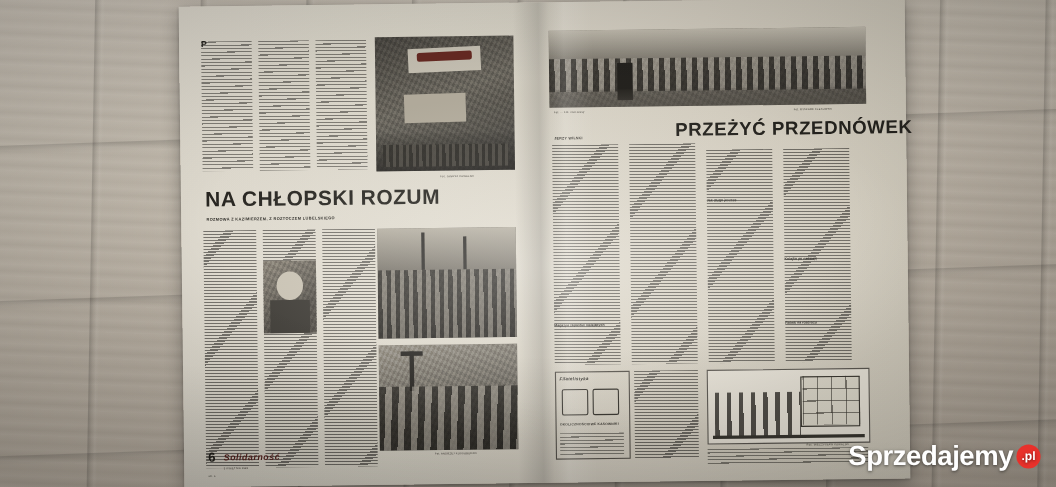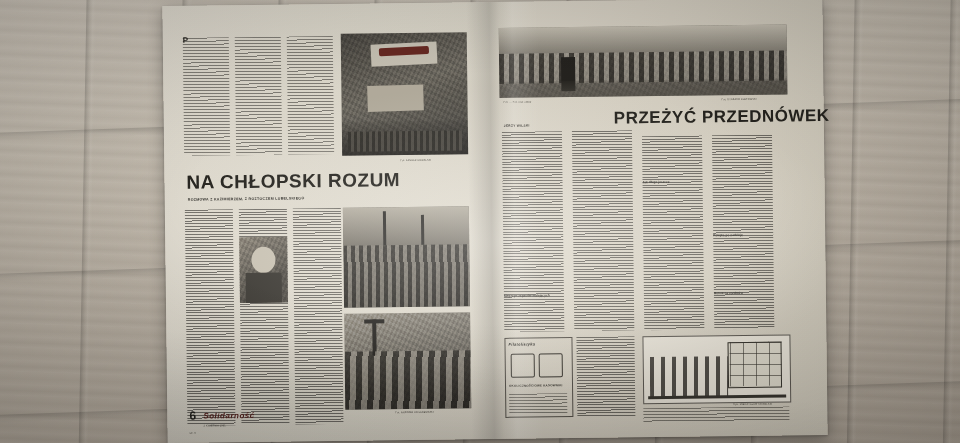--- a/index.html
+++ b/index.html
@@ -294,13 +294,17 @@
         <div style="position:absolute; left:6px; bottom:6px; width:78px; height:40px; background:repeating-linear-gradient(90deg, rgba(45,42,37,.8) 0 4px, rgba(0,0,0,0) 4px 11px);"></div>
         <div style="position:absolute; left:4px; bottom:4px; width:138px; height:3px; background:#3a3730;"></div>
       </div>
       <div class="caption" style="left:236px; top:404px;">Rys. MIECZYSŁAW KOWALSKI</div>
       <div class="col" style="left:146px; top:408px; width:146px; height:14px;"></div>
     </div>
   </div>
 
   <div class="vignette"></div>
 
+  <div class="watermark">
+    <span>Sprzedajemy</span>
+    <span class="dotpl">.pl</span>
+  </div>
 </div>
 
 </body></html>

